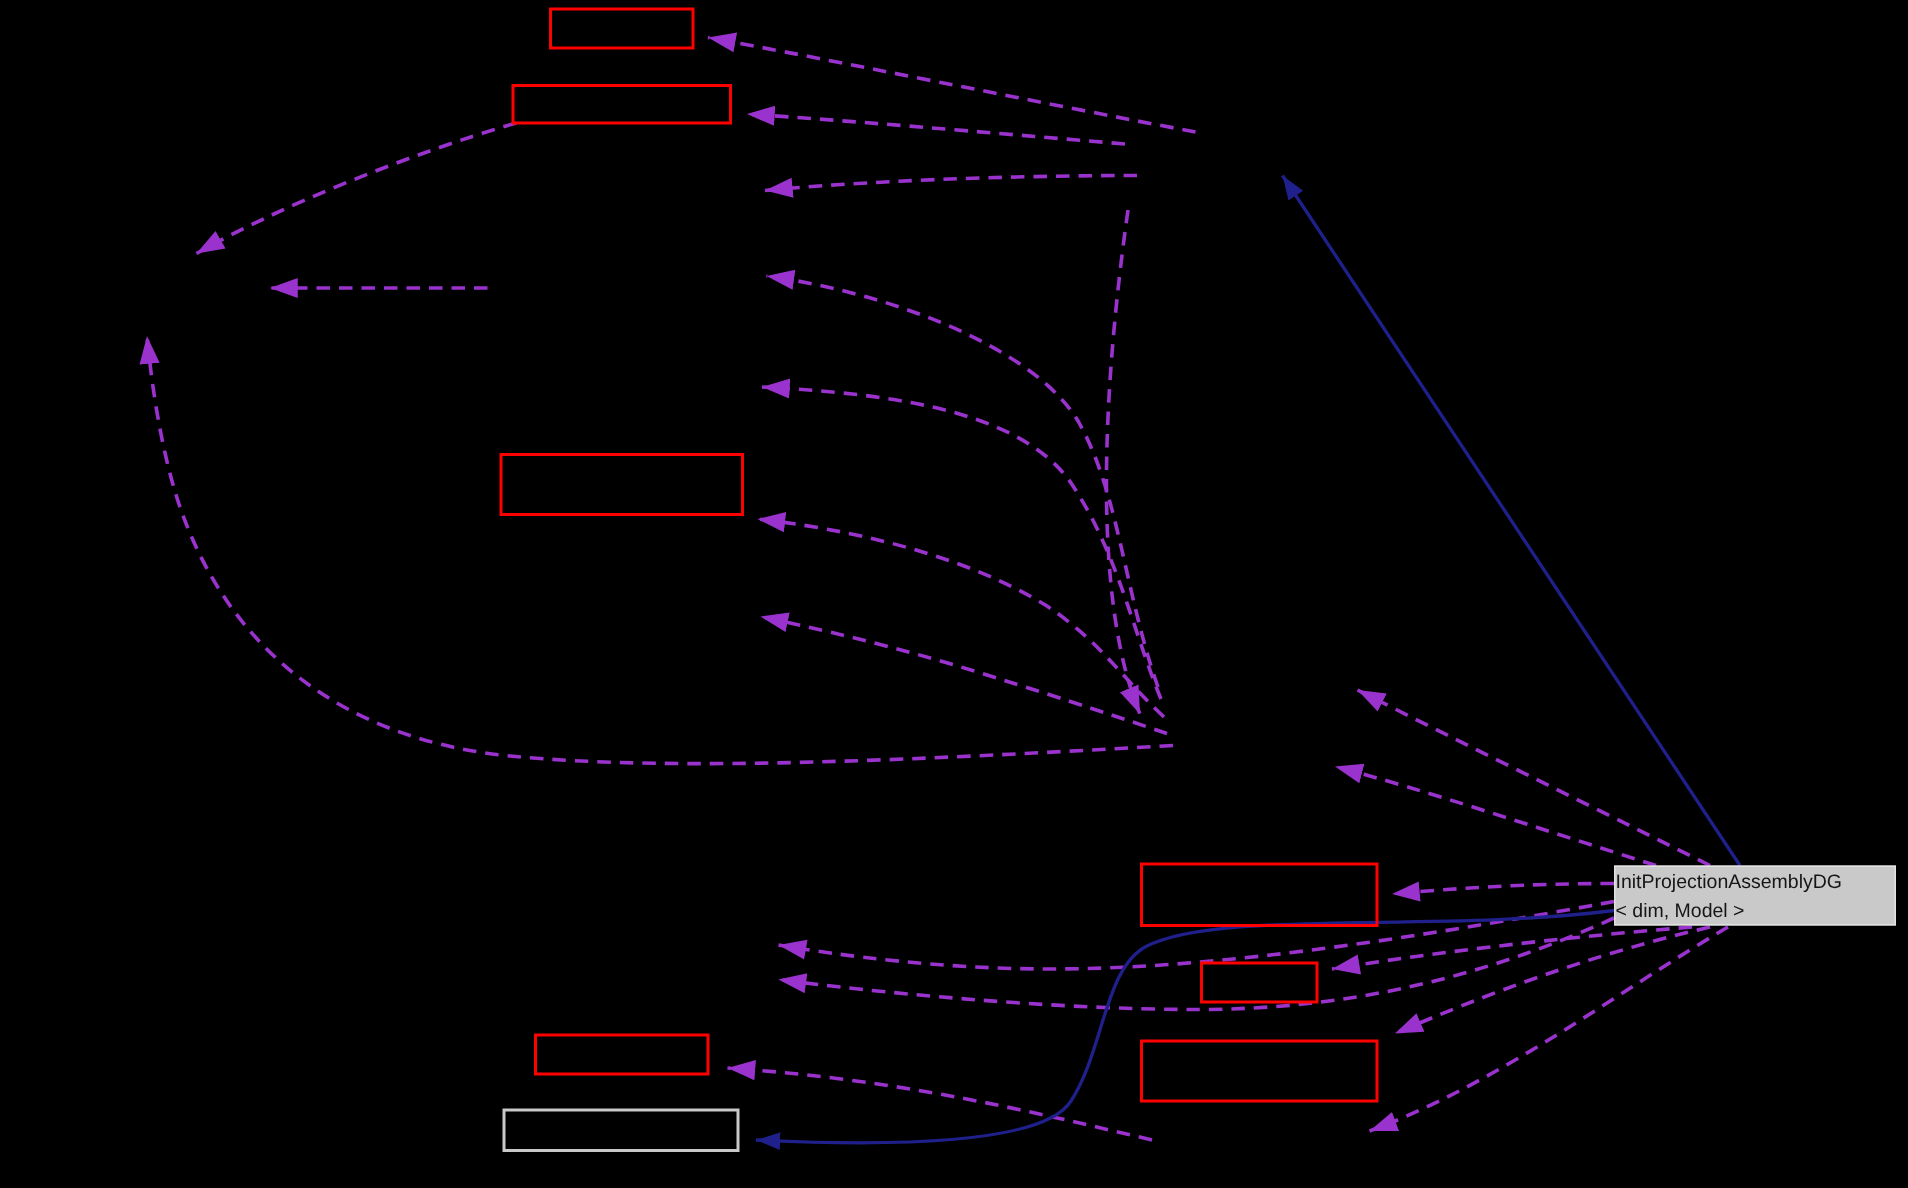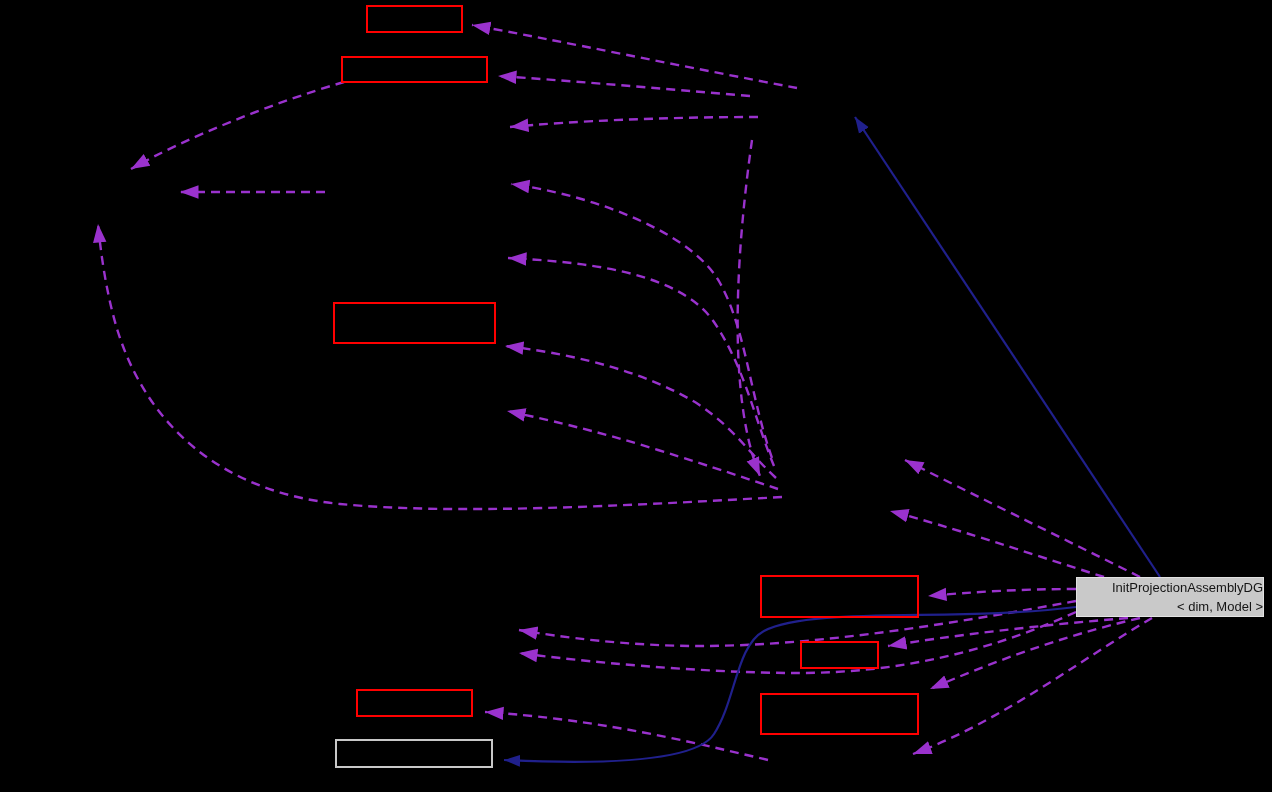--- a/index.html
+++ b/index.html
@@ -1,21 +1,21 @@
 <!DOCTYPE html>
 <html><head>
 <meta charset="utf-8">
 <style>
   html,body{margin:0;padding:0;background:#000;}
   #stage{position:relative;width:1272px;height:792px;background:#000;overflow:hidden;
          font-family:"Liberation Sans",sans-serif;}
   #graph-svg{position:absolute;left:0;top:0;}
   .main-node{position:absolute;left:1076px;top:577px;width:188px;height:40px;
              background:#c9c9c9;border:1px solid #e2e2e2;box-sizing:border-box;
-             color:#151515;font-size:13px;line-height:18.5px;text-align:right;
+             color:#151515;font-size:13px;line-height:18.5px;text-align:left;
              padding-top:1px;white-space:nowrap;}
   .main-node div{pointer-events:none;}
 </style>
 </head>
 <body>
 
 <div id="stage">
 
   <svg id="graph-svg" width="1272" height="792" viewBox="0 0 1272 792">
     <defs>

